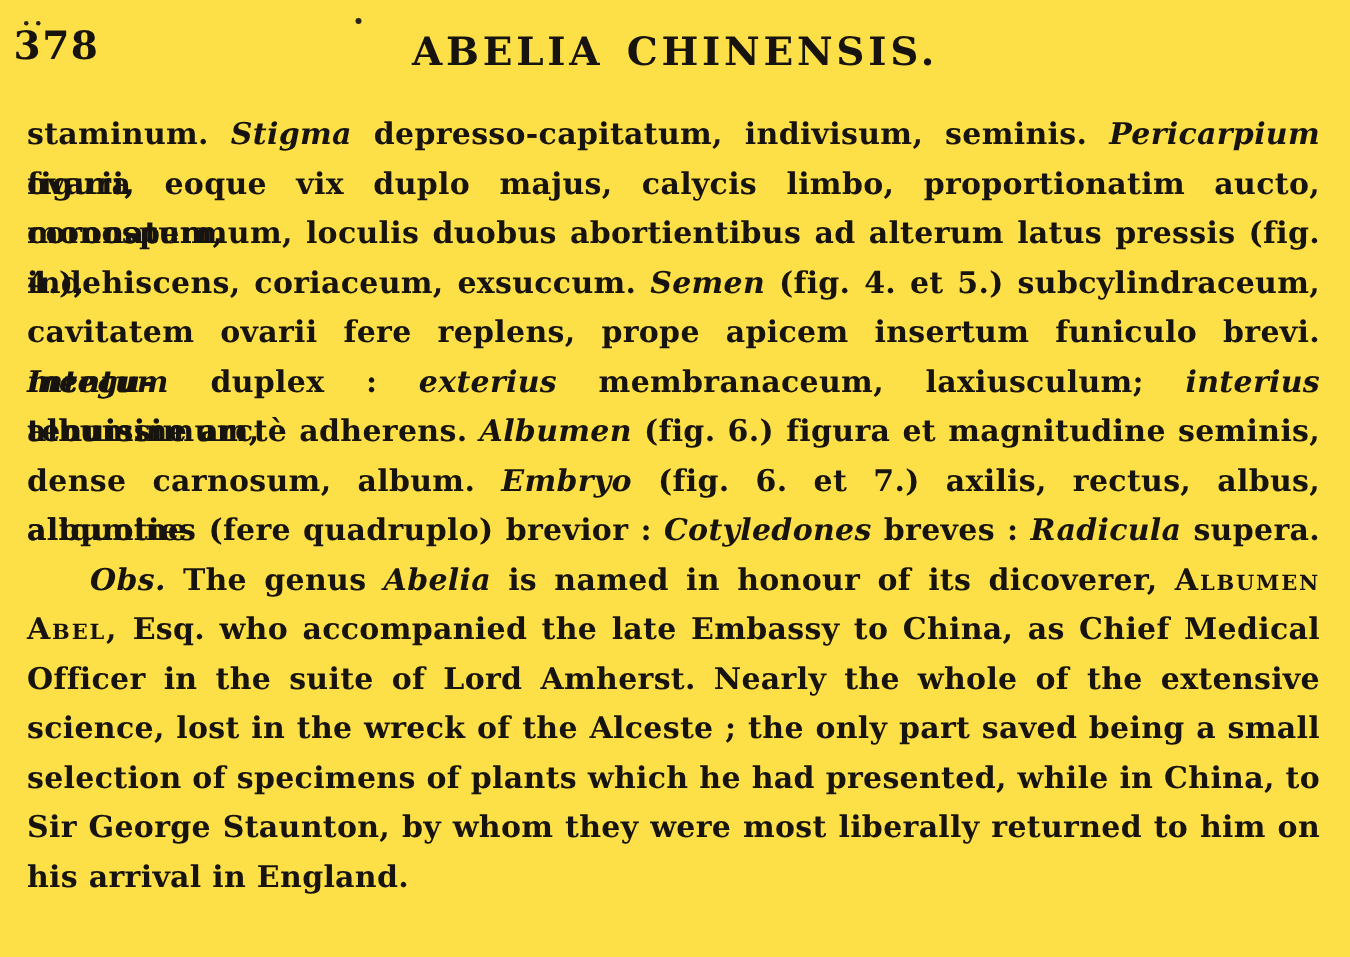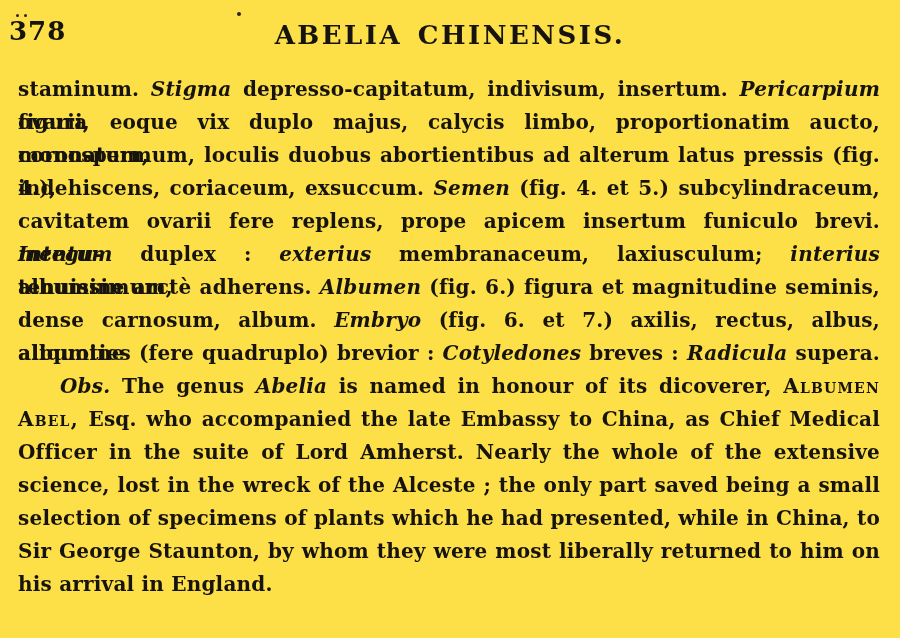--- a/index.html
+++ b/index.html
@@ -77,21 +77,21 @@
   <span class="speck" style="left:237px; top:12px; width:4px; height:4px;"></span>
   <span class="speck" style="left:16px; top:14px; width:3px; height:3px;"></span>
   <span class="speck" style="left:24px; top:14px; width:3px; height:3px;"></span>
 
   <div class="header-row">
     <span class="page-number">378</span>
     <div class="running-title">ABELIA CHINENSIS.</div>
   </div>
 
   <div class="body-text">
-      <div class="line"><span class="seg-n">staminum. </span><span class="seg-i">Stigma</span><span class="seg-n"> depresso-capitatum, indivisum, insertum. </span><span class="seg-i">Pericarpium</span><span class="seg-n"> figura</span></div>
+      <div class="line"><span class="seg-n">staminum. </span><span class="seg-i">Stigma</span><span class="seg-n"> depresso-capitatum, indivisum, seminis. </span><span class="seg-i">Pericarpium</span><span class="seg-n"> figura</span></div>
       <div class="line"><span class="seg-n">ovarii, eoque vix duplo majus, calycis limbo, proportionatim aucto, coronatum,</span></div>
       <div class="line"><span class="seg-n">monospermum, loculis duobus abortientibus ad alterum latus pressis (fig. 4.),</span></div>
       <div class="line"><span class="seg-n">indehiscens, coriaceum, exsuccum. </span><span class="seg-i">Semen</span><span class="seg-n"> (fig. 4. et 5.) subcylindraceum,</span></div>
       <div class="line"><span class="seg-n">cavitatem ovarii fere replens, prope apicem insertum funiculo brevi. </span><span class="seg-i">Integu-</span></div>
       <div class="line"><span class="seg-i">mentum</span><span class="seg-n"> duplex : </span><span class="seg-i">exterius</span><span class="seg-n"> membranaceum, laxiusculum; </span><span class="seg-i">interius</span><span class="seg-n"> tenuissimum,</span></div>
       <div class="line"><span class="seg-n">albumine arctè adherens. </span><span class="seg-i">Albumen</span><span class="seg-n"> (fig. 6.) figura et magnitudine seminis,</span></div>
       <div class="line"><span class="seg-n">dense carnosum, album. </span><span class="seg-i">Embryo</span><span class="seg-n"> (fig. 6. et 7.) axilis, rectus, albus, albumine</span></div>
       <div class="line"><span class="seg-n">aliquoties (fere quadruplo) brevior : </span><span class="seg-i">Cotyledones</span><span class="seg-n"> breves : </span><span class="seg-i">Radicula</span><span class="seg-n"> supera.</span></div>
       <div class="line indent"><span class="seg-i">Obs.</span><span class="seg-n"> The genus </span><span class="seg-i">Abelia</span><span class="seg-n"> is named in honour of its dicoverer, </span><span class="seg-sc">Albumen</span></div>
       <div class="line"><span class="seg-sc">Abel,</span><span class="seg-n"> Esq. who accompanied the late Embassy to China, as Chief Medical</span></div>

